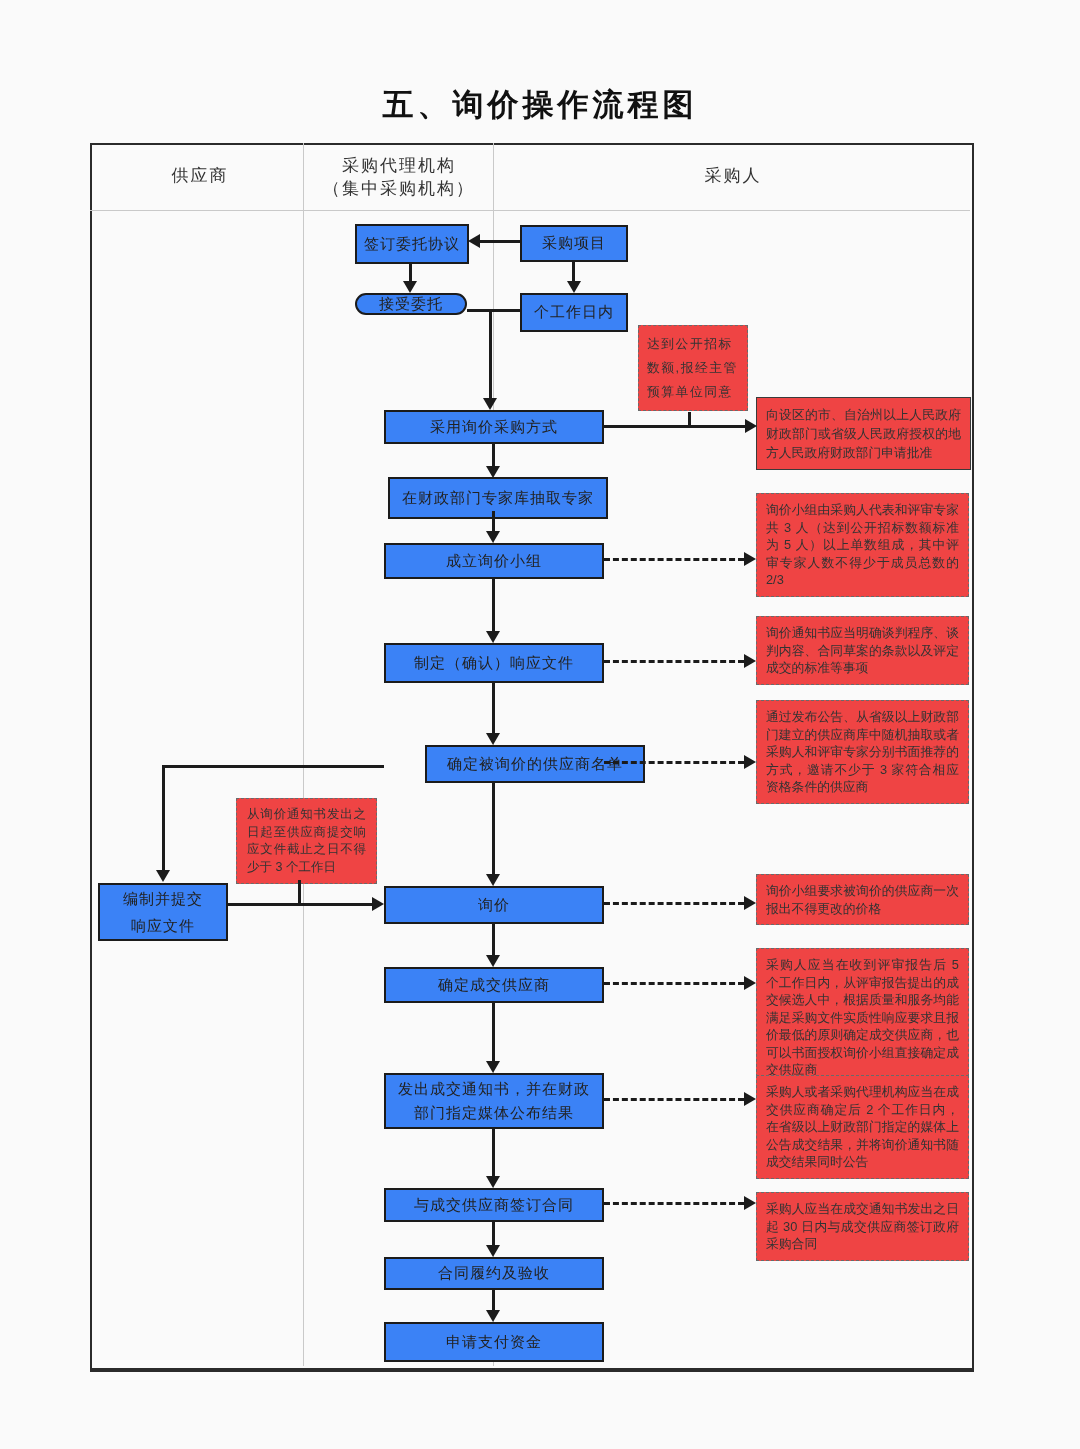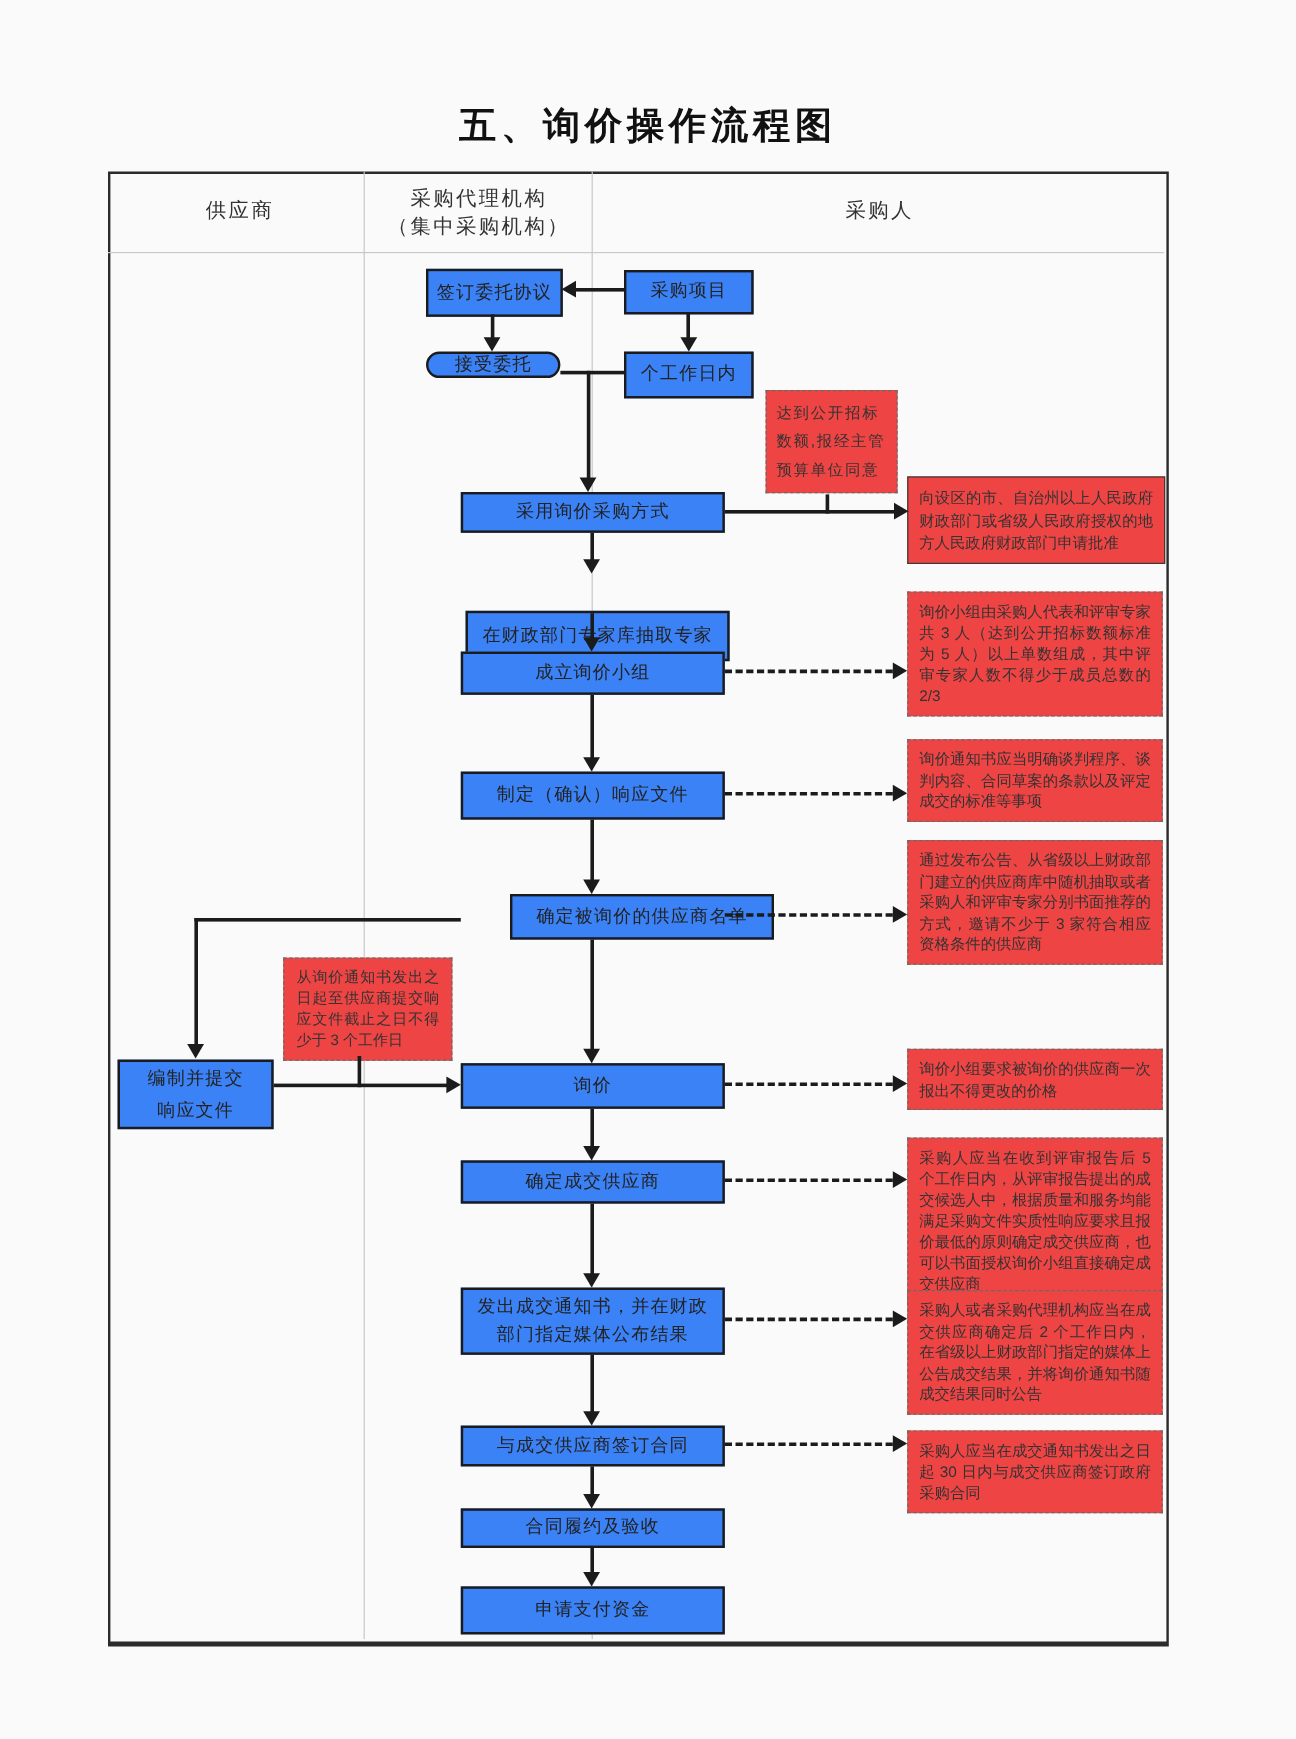--- a/index.html
+++ b/index.html
@@ -59,21 +59,21 @@
     <div>采购代理机构</div>
     <div>（集中采购机构）</div>
   </div>
   <div class="lane-h" style="left:500px;top:164px;width:466px;">采购人</div>
 
   <div class="box" style="left:355px;top:224px;width:114px;height:40px;">签订委托协议</div>
   <div class="box" style="left:520px;top:225px;width:108px;height:37px;">采购项目</div>
   <div class="box" style="left:355px;top:293px;width:112px;height:22px;border-radius:14px;">接受委托</div>
   <div class="box" style="left:520px;top:293px;width:108px;height:39px;">个工作日内</div>
   <div class="box" style="left:384px;top:410px;width:220px;height:34px;">采用询价采购方式</div>
-  <div class="box" style="left:388px;top:477px;width:220px;height:42px;margin-top:32px;">在财政部门专家库抽取专家</div>
+  <div class="box" style="left:388px;top:477px;width:220px;height:42px;">在财政部门专家库抽取专家</div>
   <div class="box" style="left:384px;top:543px;width:220px;height:36px;">成立询价小组</div>
   <div class="box" style="left:384px;top:643px;width:220px;height:40px;">制定（确认）响应文件</div>
   <div class="box" style="left:384px;top:745px;width:220px;height:38px;margin-left:41px;">确定被询价的供应商名单</div>
   <div class="box" style="left:98px;top:883px;width:130px;height:58px;line-height:1.8;">
     <div>编制并提交</div>
     <div>响应文件</div>
   </div>
   <div class="box" style="left:384px;top:886px;width:220px;height:38px;">询价</div>
   <div class="box" style="left:384px;top:967px;width:220px;height:36px;">确定成交供应商</div>
   <div class="box" style="left:384px;top:1073px;width:220px;height:56px;line-height:1.6;">发出成交通知书，并在财政部门指定媒体公布结果</div>

